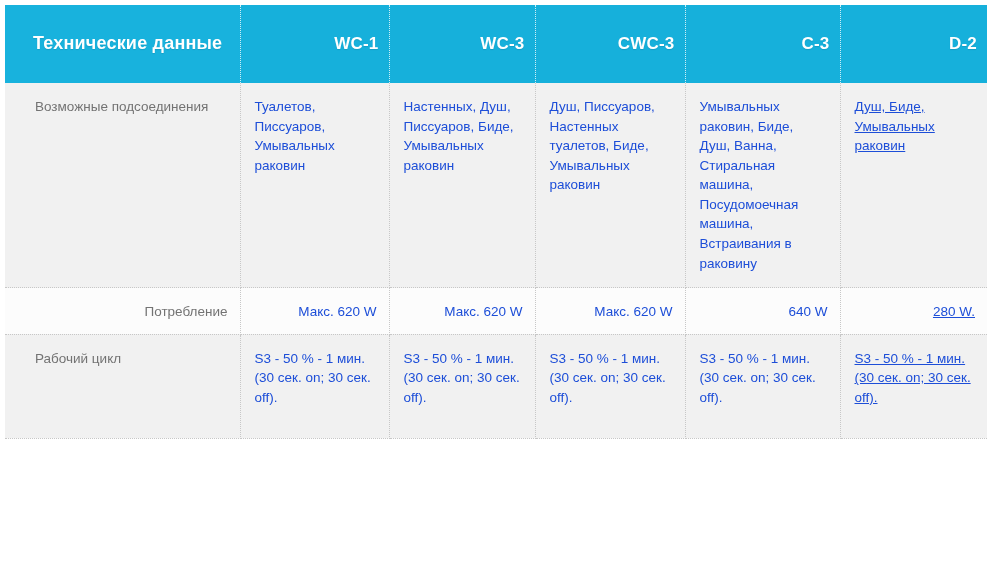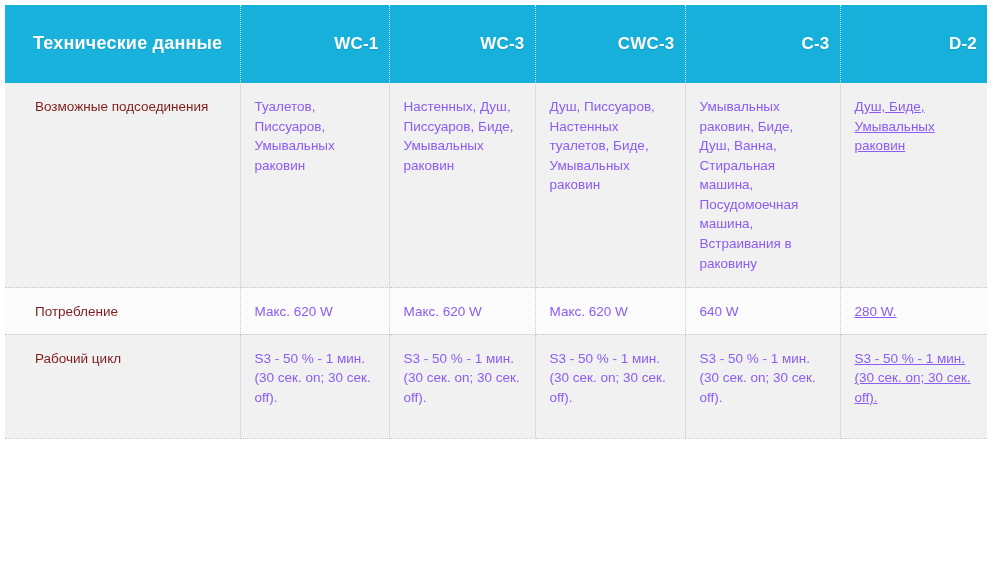--- a/index.html
+++ b/index.html
@@ -54,41 +54,41 @@
     text-align: left;
     font-size: 18px;
     padding-left: 28px;
     line-height: 1.28;
     background: #18b2dd;
     margin-left: 32px;
   }
 
   tbody td {
     font-size: 13.5px;
-    color: #8b5cf6;
+    color: #1d4ed8;
     vertical-align: top;
     padding: 14px 12px 14px 14px;
     border-right: 1px dotted #c7c7c7;
     border-bottom: 1px dotted #c7c7c7;
     line-height: 1.45;
   }
   tbody td:last-child { border-right: none; text-decoration: underline; }
   tbody tr:last-child td { border-bottom: 1px dotted #c7c7c7; }
 
   tbody td.label-cell {
     padding-left: 30px;
-    color: #7f1d1d;
+    color: #737373;
   }
 
   tbody tr.row-shade td { background: #f1f1f1; }
   tbody tr.row-plain td { background: #fcfcfc; }
 
   
   tr.r0 td { height: 184px; }
-  tr.r1 td { height: 46px; padding-top: 14px; padding-bottom: 12px; }
+  tr.r1 td { height: 46px; padding-top: 14px; padding-bottom: 12px; text-align: right; }
   tr.r2 td { height: 69px; }
   tr.r3 td { height: 58px; }
   tr.r4 td { height: 33px; padding-top: 11px; padding-bottom: 10px; }
   tr.r5 td { height: 104px; }
 
   .cell-text { display: block; white-space: pre-line; }
 </style>
 </head>
 <body>
 

